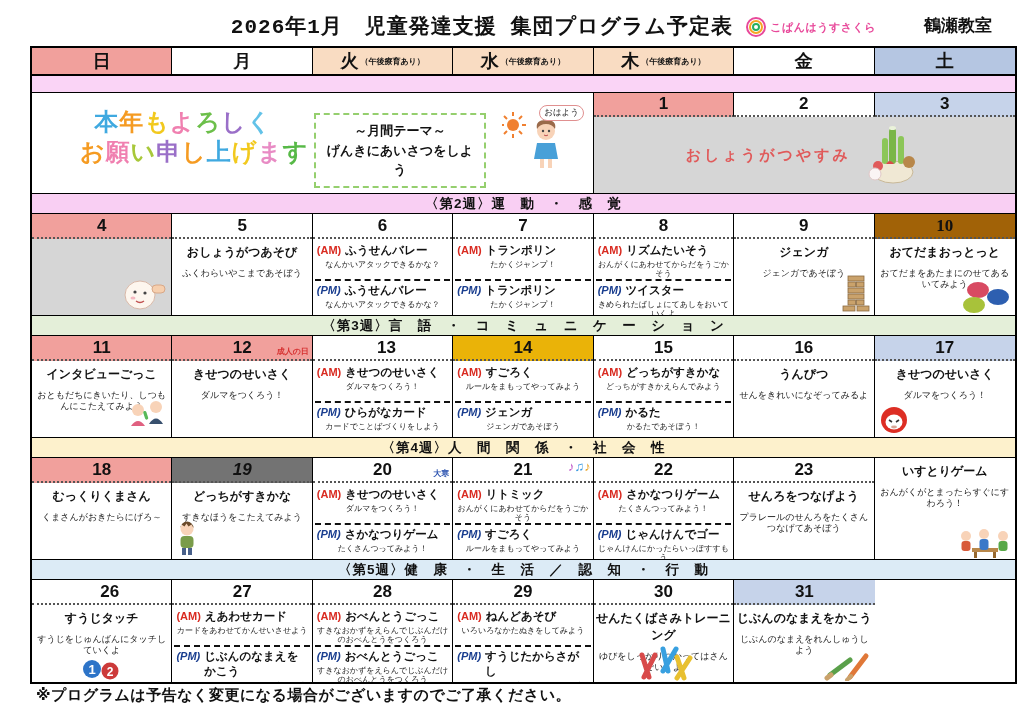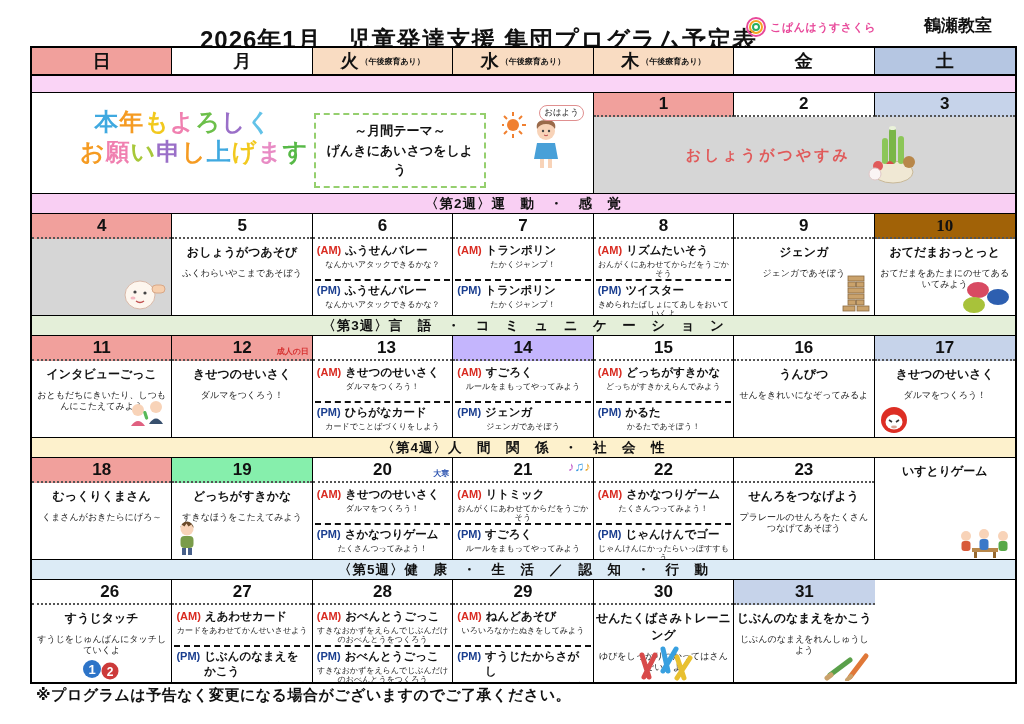--- a/index.html
+++ b/index.html
@@ -2,22 +2,22 @@
 <html><head>
 <meta charset="utf-8">
 <style>
   * { margin:0; padding:0; box-sizing:border-box; }
   html,body { width:1024px; height:724px; background:#ffffff; overflow:hidden;
               font-family:"Liberation Sans","DejaVu Sans",sans-serif; color:#111; }
   .page { position:relative; width:1024px; height:724px; }
 
   
   .title-row { position:relative; height:44px; }
-  .page-title { position:absolute; left:50%; top:24px; transform:translateX(-56%);
-                font-size:24px; font-weight:bold; letter-spacing:1px; white-space:nowrap; }
+  .page-title { position:absolute; left:50%; top:12px; transform:translateX(-56%);
+                font-size:21px; font-weight:bold; letter-spacing:1px; white-space:nowrap;font-family:Liberation Mono, monospace; }
   .brand-block { position:absolute; right:148px; top:16px; display:flex; align-items:center; gap:3px; }
   .brand-name { font-size:11px; font-weight:bold; color:#e8489a; letter-spacing:0.5px; }
   .classroom { position:absolute; right:32px; top:14px; font-size:17px; font-weight:bold; }
 
   
   .calendar { position:absolute; left:30px; top:46px; width:987px; border:2.5px solid #000; background:#fff; }
 
   .day-header-row { display:grid; grid-template-columns:repeat(7,1fr); height:28px; border-bottom:2px solid #000; }
   .day-header { display:flex; align-items:center; justify-content:center; gap:2px;
                 border-right:1.5px solid #000; }
@@ -59,21 +59,21 @@
   .date-num { font-size:17px; font-weight:bold; }
   .date-note { position:absolute; right:3px; bottom:2px; font-size:8px; font-weight:bold; }
   .cell-body { flex:1; position:relative; padding:2px 2px; background:#fff; }
   .cell-body.gray { background:#d6d6d6; }
   .act-title { text-align:center; font-size:12px; font-weight:bold; margin-top:3px; }
   .act-desc { text-align:center; font-size:9px; color:#222; margin-top:7px; line-height:1.25; padding:0 1px; }
   .half { height:38px; }
   .half.pm { border-top:2.5px dashed #111; }
   .half-line { display:flex; align-items:baseline; justify-content:flex-start; gap:4px; padding:2px 1px 0 2px; }
   .slot-label { font-size:11px; font-weight:bold; }
-  .am-label { color:#d92b21; } .pm-label { color:#1a3e8f; }
+  .am-label { color:#d92b21; } .pm-label { color:#1a3e8f;font-style:italic; }
   .half-title { font-size:11.5px; font-weight:bold; }
   .half-desc { text-align:center; font-size:8px; color:#222; margin-top:2px; line-height:1.15; padding:0 1px; }
 
   .cell-icon { position:absolute; line-height:0; z-index:2; }
   .icon-br { right:3px; bottom:1px; } .icon-bl { left:4px; bottom:2px; }
   .icon-bc { left:50%; transform:translateX(-50%); bottom:1px; }
   .icon-tr { right:2px; top:0px; line-height:1; }
   .mn { font-size:13px; font-weight:bold; }
 
   .footnote { position:absolute; left:28px; top:686px; font-size:15px; font-weight:bold; letter-spacing:0.5px;margin-left:8px; }
@@ -363,21 +363,21 @@
               <div class="half pm">
                 <div class="half-line">
                   <span class="slot-label pm-label">(PM)</span>
                   <span class="half-title">ひらがなカード</span>
                 </div>
                 <div class="half-desc">カードでことばづくりをしよう</div>
               </div>
             </div>
           </div>
           <div class="day-cell">
-            <div class="date-band" style="background: #c4b5fd; align-items: center;">
+            <div class="date-band" style="background: #eab308; align-items: center;">
               <span class="date-num">14</span>
             </div>
             <div class="cell-body">
               <div class="half am">
                 <div class="half-line">
                   <span class="slot-label am-label">(AM)</span>
                   <span class="half-title">すごろく</span>
                 </div>
                 <div class="half-desc">ルールをまもってやってみよう</div>
               </div>
@@ -443,21 +443,21 @@
           <div class="day-cell">
             <div class="date-band" style="background: rgb(241, 160, 156);">
               <span class="date-num">18</span>
             </div>
             <div class="cell-body">
               <div class="act-title">むっくりくまさん</div>
               <div class="act-desc">くまさんがおきたらにげろ～</div>
             </div>
           </div>
           <div class="day-cell">
-            <div class="date-band" style="background: #86efac;">
+            <div class="date-band" style="background: #737373; font-style: italic;">
               <span class="date-num">19</span>
             </div>
             <div class="cell-body">
               <div class="act-title">どっちがすきかな</div>
               <div class="act-desc">すきなほうをこたえてみよう</div>
             </div>
             <span class="cell-icon icon-bl"><svg width="22" height="36" viewBox="0 0 22 36">
                 <circle cx="11" cy="8" r="6.5" fill="#f8d3b8"></circle>
                 <path d="M4.5 7a6.5 6.5 0 0 1 13 0l-2-3.4-3 1.8-2-2.8-2 2.8-3-1.8z" fill="#6a4a2a"></path>
                 <rect x="4.5" y="15" width="13" height="12" rx="4" fill="#7a9c4a"></rect>
@@ -535,20 +535,21 @@
               <span class="date-num">23</span>
             </div>
             <div class="cell-body">
               <div class="act-title">せんろをつなげよう</div>
               <div class="act-desc">プラレールのせんろをたくさんつなげてあそぼう</div>
             </div>
           </div>
           <div class="day-cell">
             <div class="cell-body">
               <div class="act-title">いすとりゲーム</div>
+              <div class="act-desc">おんがくがとまったらすぐにすわろう！</div>
             </div>
             <span class="cell-icon icon-br"><svg width="54" height="30" viewBox="0 0 54 30">
                 <rect x="14" y="20" width="26" height="4" fill="#b8874a"></rect>
                 <rect x="16" y="24" width="3" height="6" fill="#96682f"></rect>
                 <rect x="35" y="24" width="3" height="6" fill="#96682f"></rect>
                 <circle cx="8" cy="8" r="5" fill="#f8d3b8"></circle>
                 <rect x="3.5" y="13" width="9" height="10" rx="3" fill="#d85a3a"></rect>
                 <circle cx="26" cy="6" r="5" fill="#f8d3b8"></circle>
                 <rect x="21.5" y="11" width="9" height="11" rx="3" fill="#3a78c8"></rect>
                 <circle cx="45" cy="8" r="5" fill="#f8d3b8"></circle>

